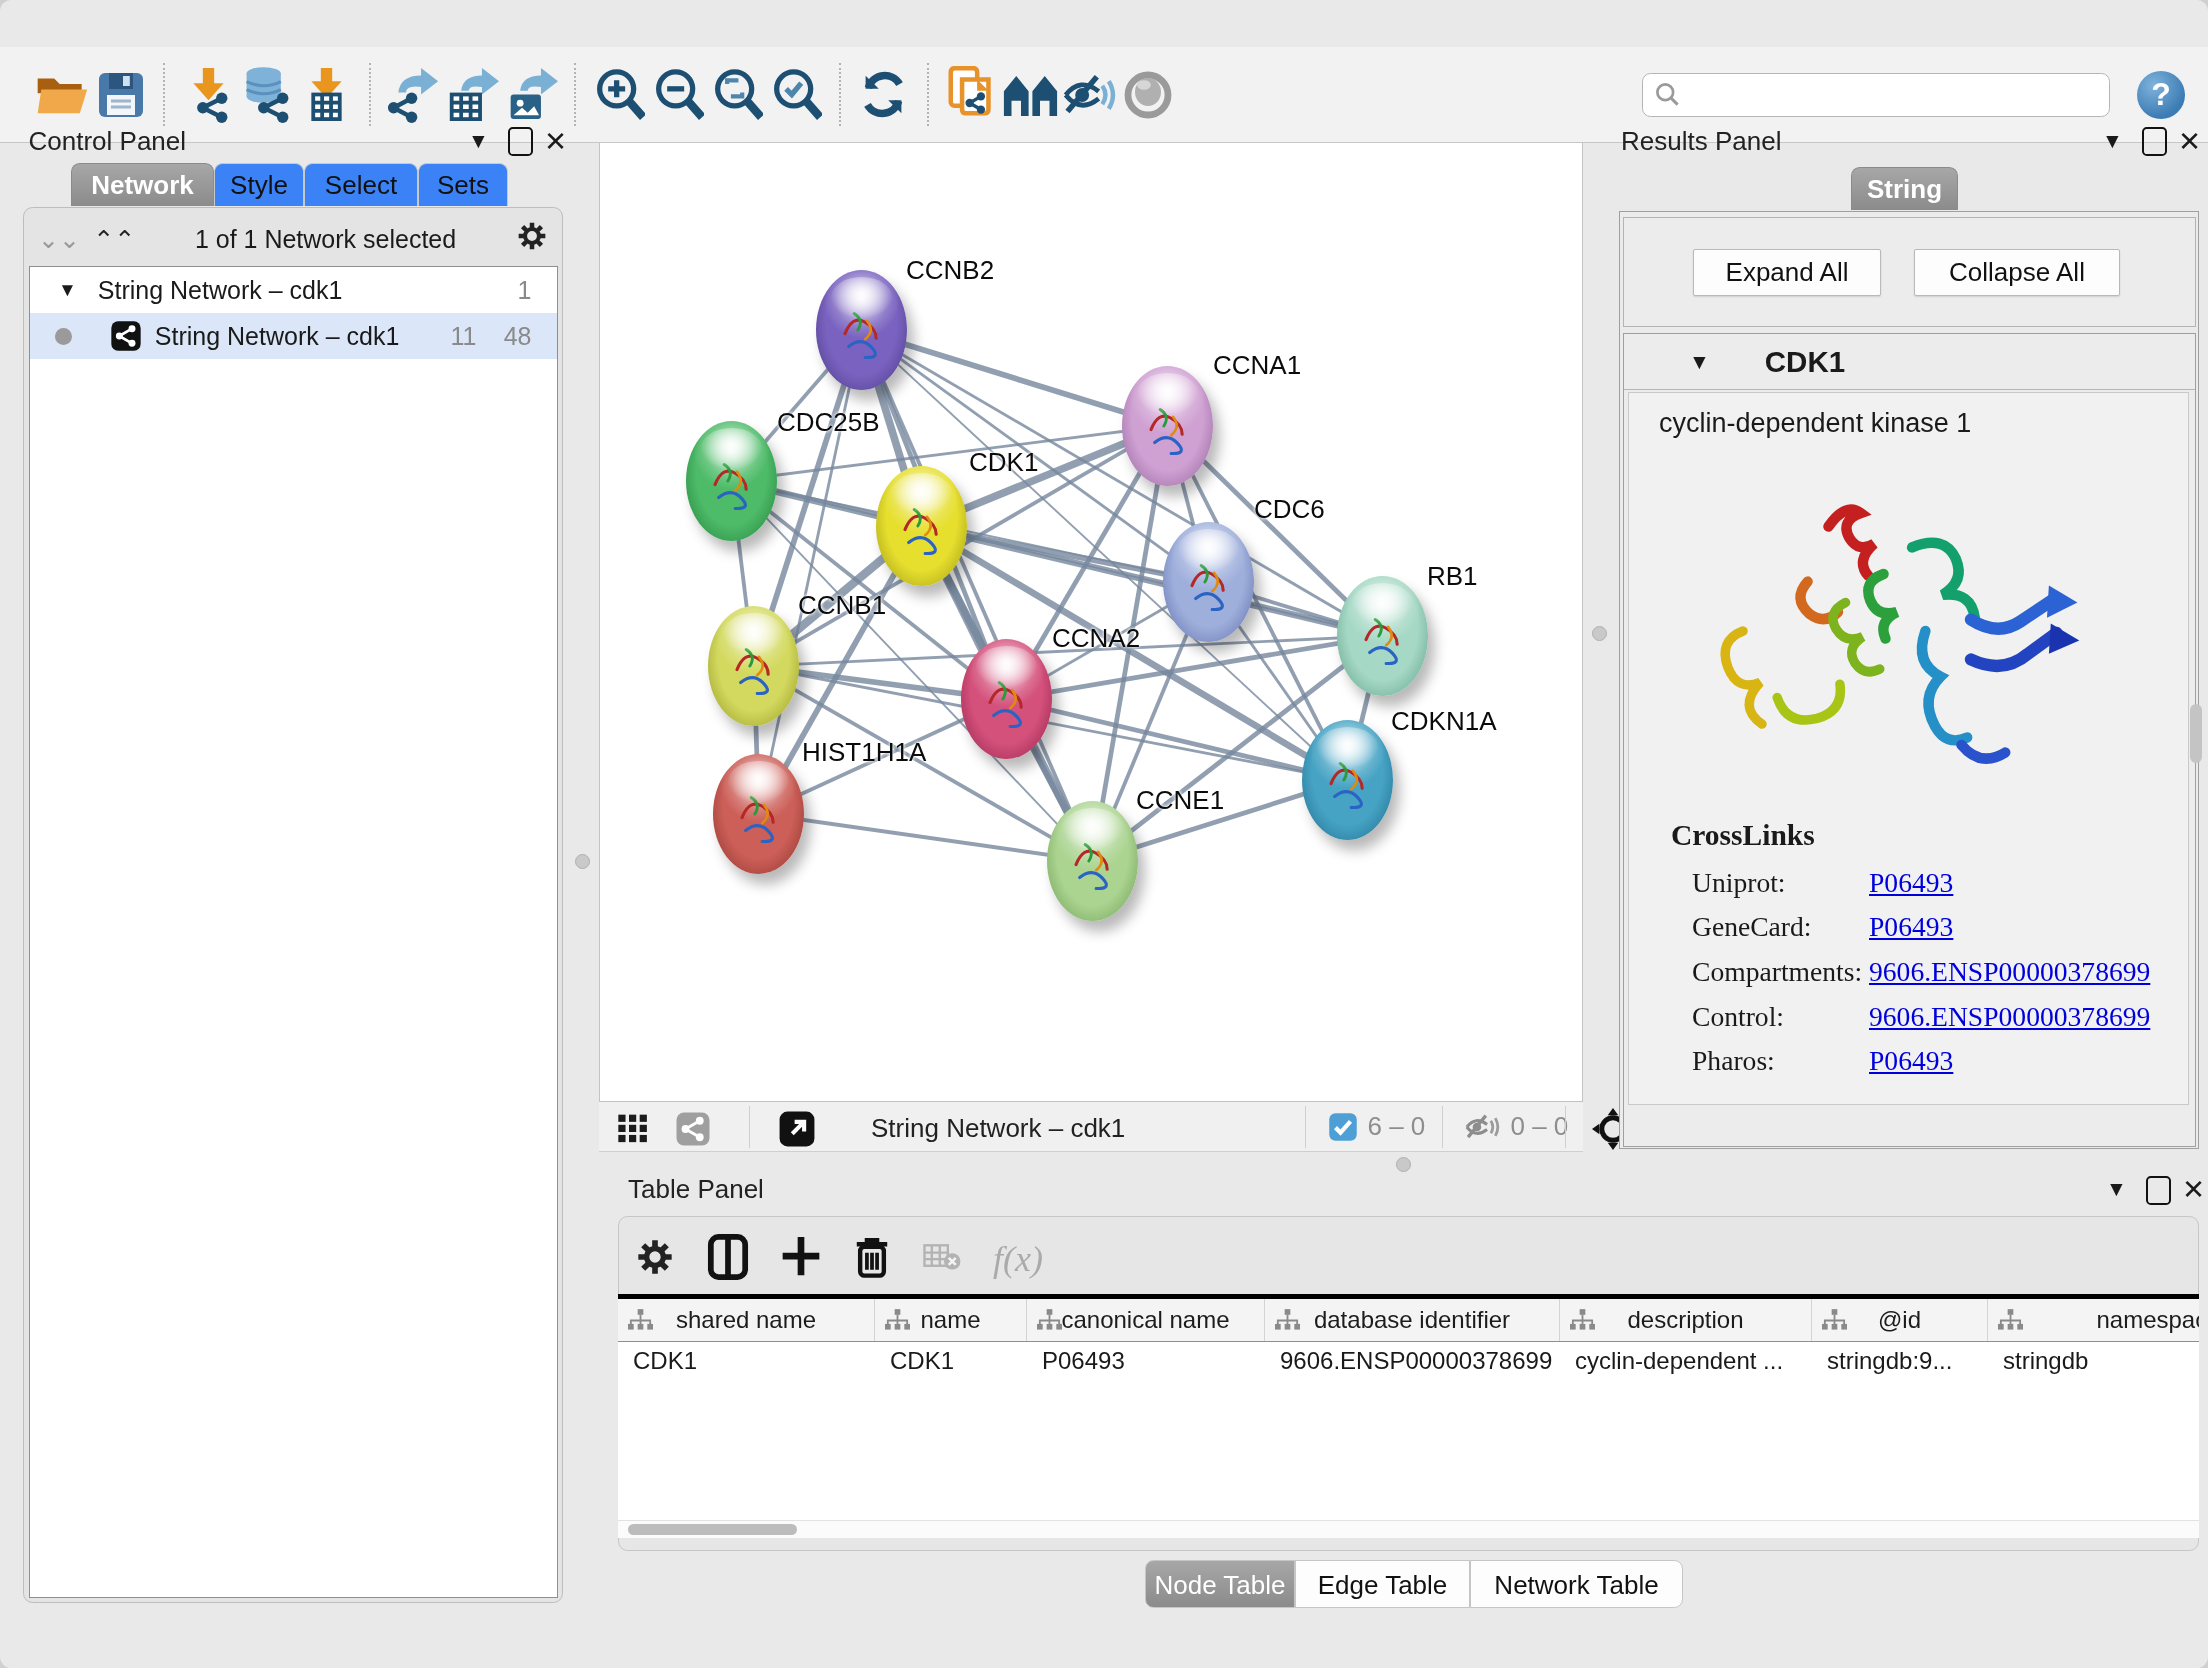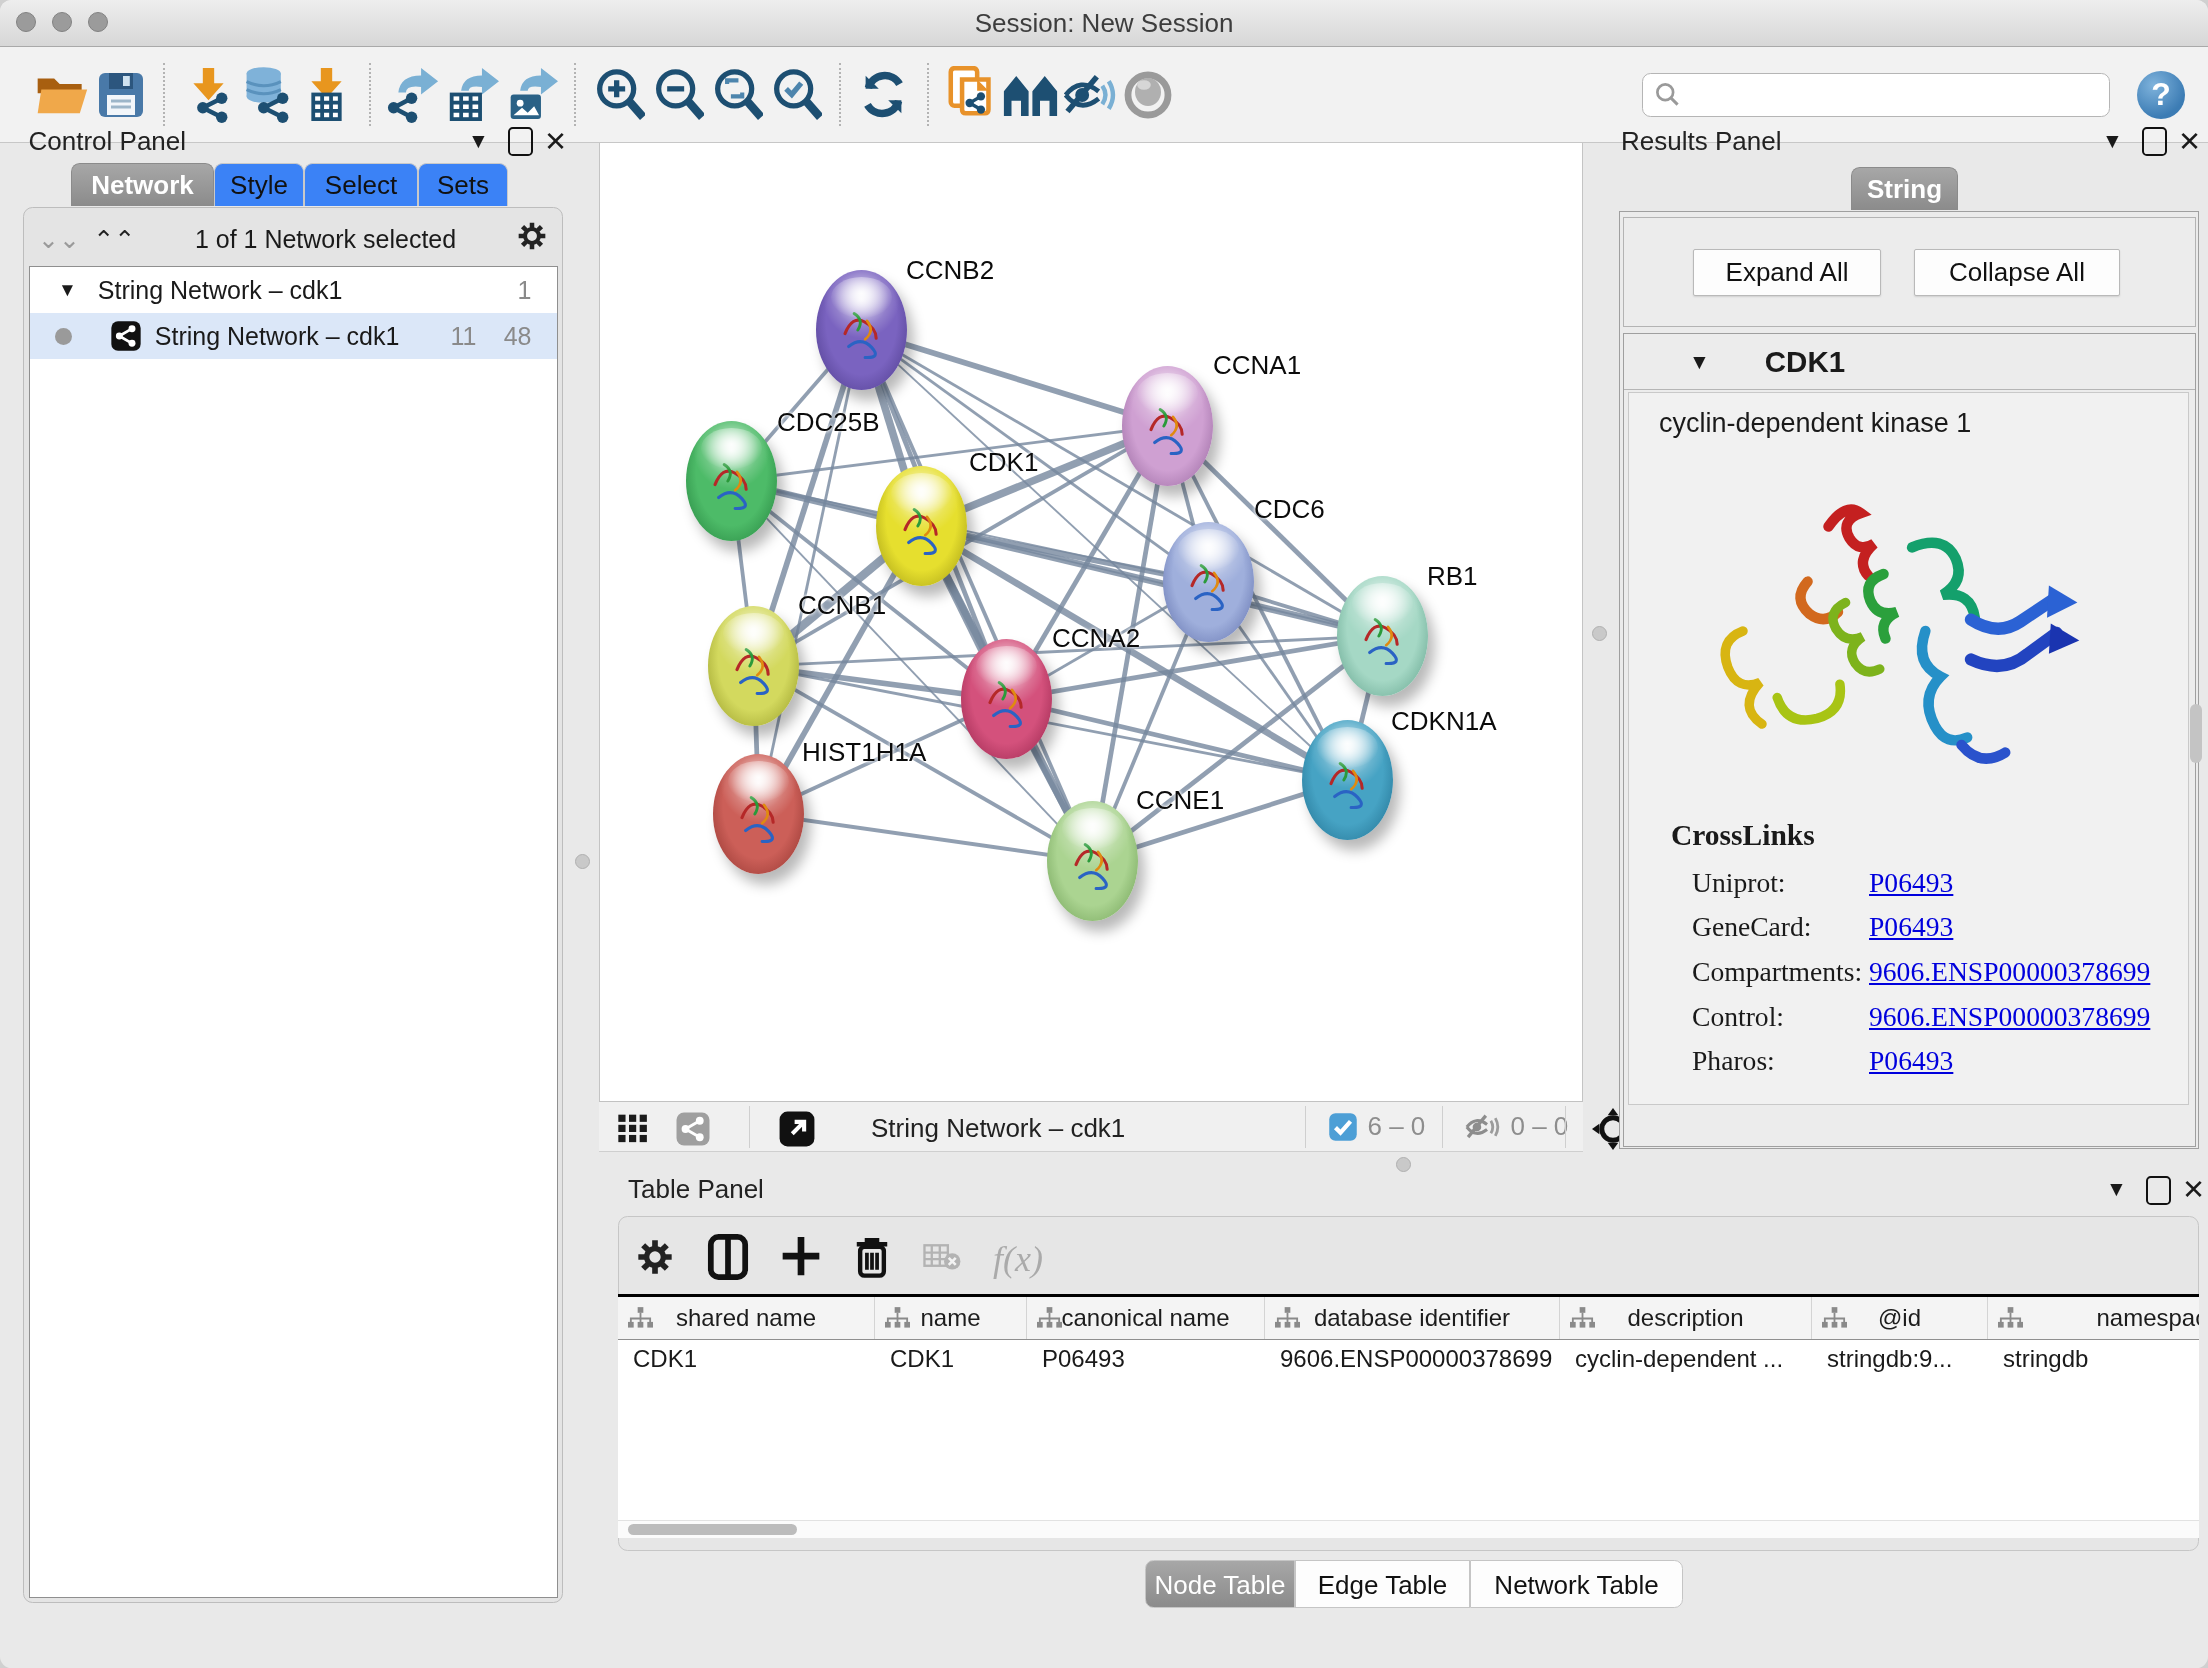--- a/index.html
+++ b/index.html
@@ -62,21 +62,21 @@
   #cdk1-card{left:1623px;top:333px;width:573px;height:814px;border:1px solid #9f9f9f;background:#ececec;box-sizing:border-box;}
   #cdk1-head{left:1624px;top:334px;width:571px;height:55px;border-bottom:1px solid #b5b5b5;
              display:flex;align-items:center;}
   #cdk1-body{left:1628px;top:392px;width:561px;height:713px;background:#f1f1f1;border:1px solid #c9c9c9;box-sizing:border-box;}
   .xl-row{position:absolute;font-size:27.6px;font-family:"Liberation Serif","DejaVu Serif",serif;}
   .xl-val{color:#0000dd;text-decoration:underline;}
   
   #tp-card{left:618px;top:1216px;width:1581px;height:335px;background:#e6e6e6;border:1px solid #c6c6c6;
            border-radius:9.5px;box-sizing:border-box;}
   #tp-toolbar{left:635px;top:1229px;width:1141px;height:59px;display:flex;align-items:center;gap:32px;}
-  #tp-table{left:618px;top:1294px;width:1581px;height:228px;background:#fff;border-top:3px solid #000000;overflow:hidden;}
+  #tp-table{left:618px;top:1294px;width:1581px;height:228px;background:#fff;border-top:5px solid #000000;overflow:hidden;}
   #tp-header{position:absolute;left:0;top:0;height:42px;background:#f4f4f4;border-bottom:1.9px solid #8f8f8f;}
   .th{position:absolute;top:0;height:42px;display:flex;align-items:center;justify-content:center;
       font-size:24px;color:#1c1c1c;border-right:1px solid #d4d4d4;box-sizing:border-box;}
   .th .oc{position:absolute;left:9.5px;}
   .td{position:absolute;top:42px;height:40px;display:flex;align-items:center;font-size:24px;
       padding-left:15px;box-sizing:border-box;white-space:nowrap;}
   #tp-hscroll{left:618px;top:1520px;width:1581px;height:17px;background:#fbfbfb;border-top:1px solid #e2e2e2;}
   #tp-thumb{left:9.5px;top:2.9px;width:169px;height:11.4px;background:#bcbcbc;border-radius:5.7px;}
   .bt-tab{position:absolute;top:1560px;height:48px;line-height:48px;text-align:center;font-size:26px;
           background:#fdfdfd;border:1px solid #c5c5c5;box-sizing:border-box;color:#111;}
@@ -90,26 +90,20 @@
   #memory-dot{width:25px;height:25px;border-radius:50%;background:#1e9e44;}
   .dot-handle{position:absolute;width:15px;height:15px;border-radius:50%;background:#c9c9c9;border:1px solid #b0b0b0;box-sizing:border-box;}
   .fx{font-family:"Liberation Serif","DejaVu Serif",serif;font-style:italic;font-size:36px;color:#9c9c9c;}
   #rp-scroll{left:2190px;top:704px;width:12.4px;height:59px;background:#c4c4c4;border-radius:6.7px;}
 </style>
 </head>
 <body>
 
 <div id="app">
 
-  <div id="titlebar" class="abs">
-    <span class="tlight" style="left:16px"></span>
-    <span class="tlight" style="left:52px"></span>
-    <span class="tlight" style="left:88px"></span>
-    <div id="win-title" class="abs">Session: New Session</div>
-  </div>
 
   <div id="toolbar" class="abs">
       <span class="tbtn">
         <svg width="55" height="46" viewBox="0 0 30 24">
           <path d="M2 3h9l3 3h12v5H2z" fill="#a85f10"></path>
           <path d="M4 9h25l-4 13H2z" fill="#f0a84a"></path>
         </svg>
       </span>
       <span class="tbtn">
         <svg width="48" height="48" viewBox="0 0 24 24">

